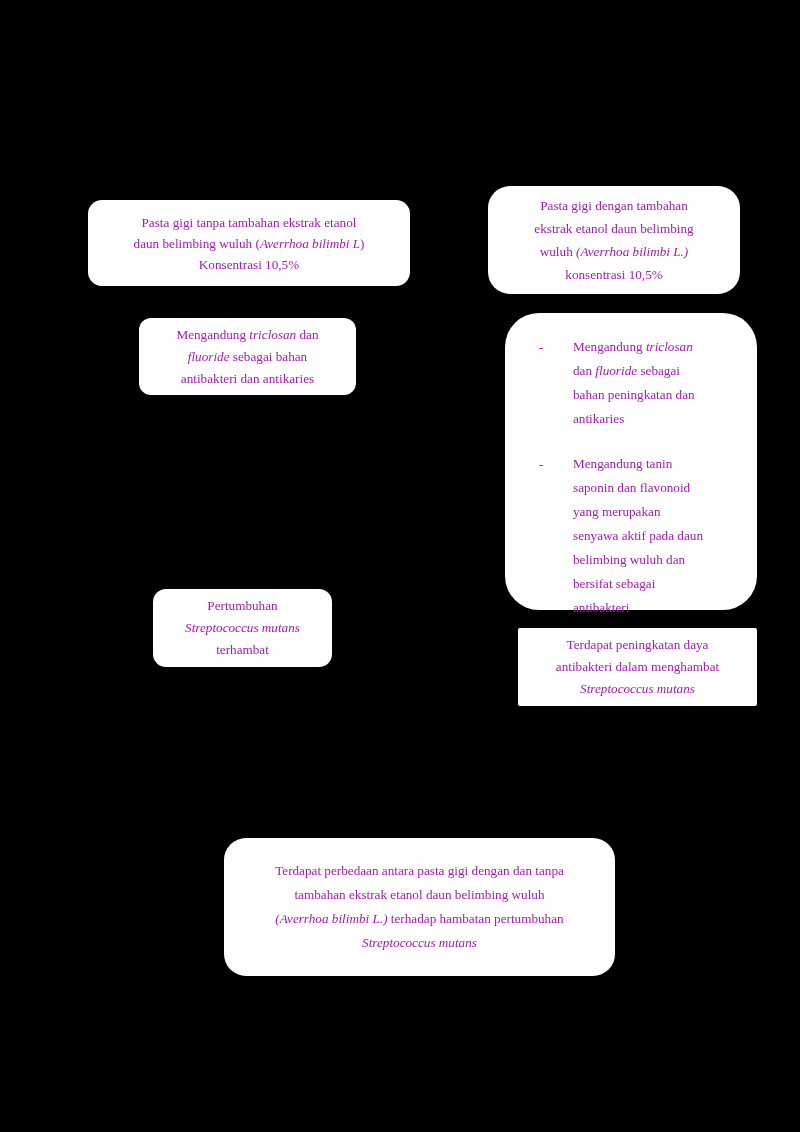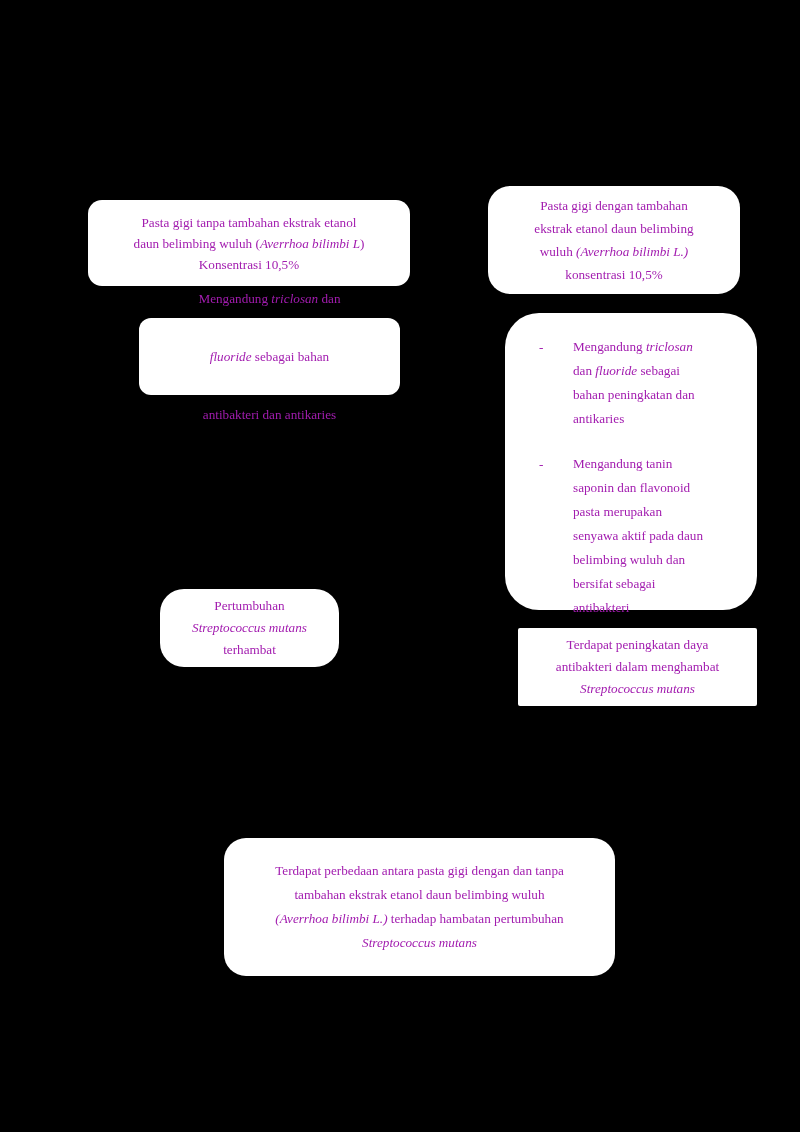--- a/index.html
+++ b/index.html
@@ -53,26 +53,25 @@
     height: 108px;
     border-radius: 22px;
     font-size: 13.2px;
     line-height: 23px;
   }
 
   
   #node-control-content {
     left: 139px;
     top: 318px;
-    width: 261px;
+    width: 217px;
     height: 77px;
     border-radius: 12px;
     font-size: 13.2px;
     line-height: 22px;
-    gap: 36px;
   }
 
   
   #node-experiment-content {
     left: 505px;
     top: 313px;
     width: 252px;
     height: 297px;
     border-radius: 34px;
     font-size: 13.2px;
@@ -99,24 +98,23 @@
     left: 0;
     top: 0;
   }
 
   
   #node-control-outcome {
     left: 153px;
     top: 589px;
     width: 179px;
     height: 78px;
-    border-radius: 24px;
+    border-radius: 13px;
     font-size: 13.2px;
     line-height: 22px;
-    margin-left: 7px;
   }
 
   
   #node-experiment-outcome {
     left: 518px;
     top: 628px;
     width: 239px;
     height: 78px;
     border-radius: 2px;
     font-size: 13.2px;
@@ -164,21 +162,21 @@
         <span class="dash">-</span>
         <span class="line"><span>Mengandung </span><span class="it">triclosan</span></span>
         <span class="line"><span>dan  </span><span class="it">fluoride</span><span> sebagai</span></span>
         <span class="line">bahan peningkatan dan</span>
         <span class="line">antikaries</span>
       </li>
       <li>
         <span class="dash">-</span>
         <span class="line">Mengandung tanin</span>
         <span class="line">saponin dan flavonoid</span>
-        <span class="line">pasta merupakan</span>
+        <span class="line">yang merupakan</span>
         <span class="line">senyawa aktif pada daun</span>
         <span class="line">belimbing wuluh dan</span>
         <span class="line">bersifat sebagai</span>
         <span class="line">antibakteri</span>
       </li>
     </ul>
   </div>
 
   <div class="node" id="node-control-outcome">
     <span class="line">Pertumbuhan</span>

